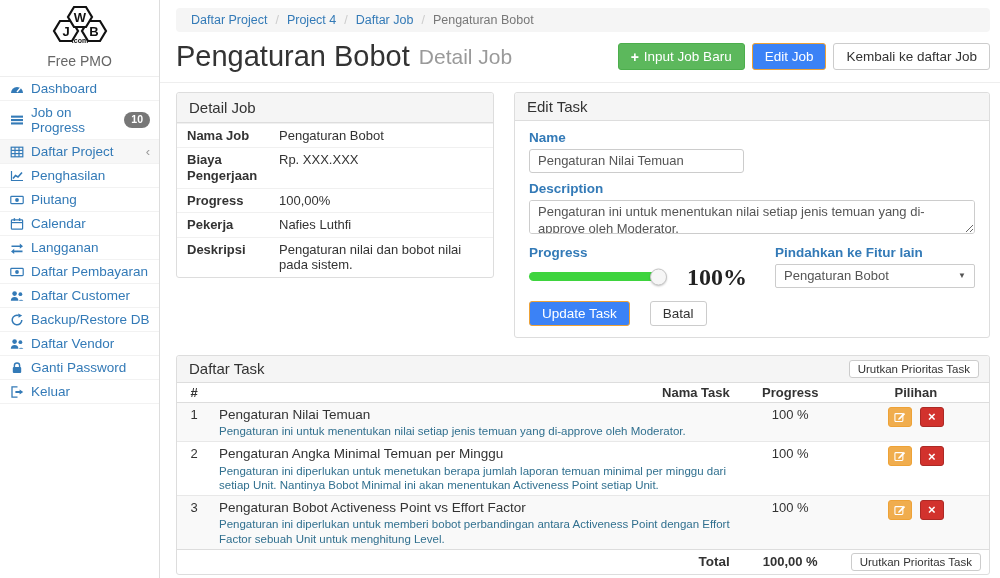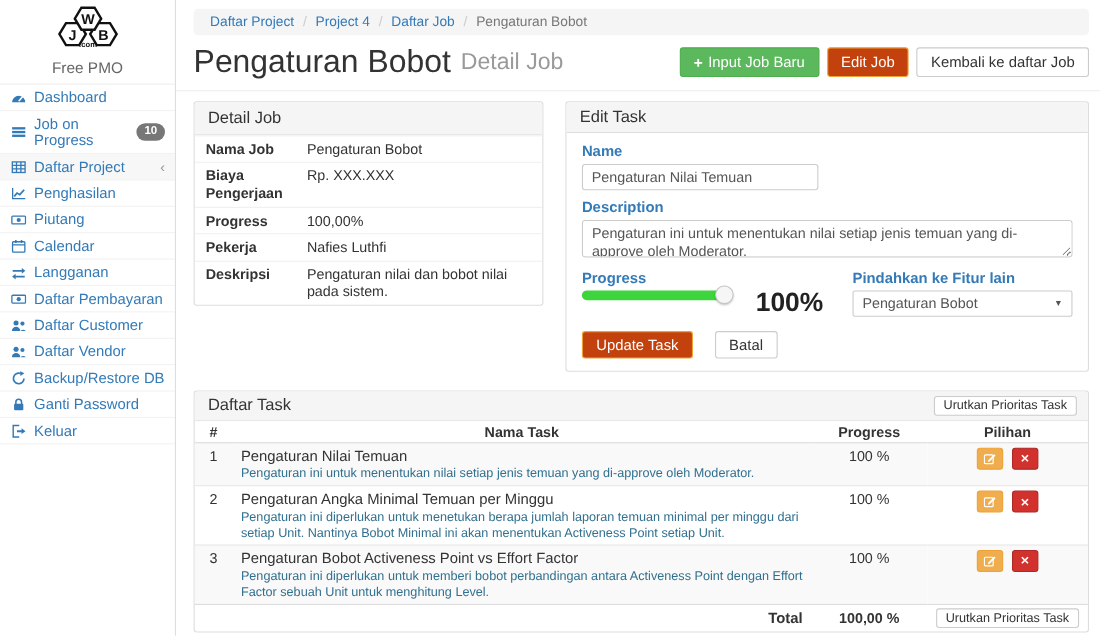--- a/index.html
+++ b/index.html
@@ -31,21 +31,21 @@
   .page-head { display:flex; align-items:center; padding:9px 10px 9px 16px;
     border-bottom:1px solid #eee; }
   .page-title { font-size:29px; color:#333; font-weight:400; line-height:1.1; }
   .page-subtitle { font-size:21px; color:#9a9a9a; margin-left:9px; font-weight:400; }
   .head-buttons { margin-left:auto; display:flex; gap:7px; align-items:center; }
 
   .btn { display:inline-flex; align-items:center; justify-content:center; gap:5px;
     padding:5px 12px; border-radius:3px; font-size:13.5px; border:1px solid #ccc;
     background:#fff; color:#333; cursor:pointer; font-family:inherit; white-space:nowrap; }
   .btn-success { background:#5cb85c; border-color:#4cae4c; color:#fff; }
-  .btn-warning { background:#c2410c; border-color:#eea236; color:#fff; }
+  .btn-warning { background:#3b82f6; border-color:#eea236; color:#fff; }
   .btn-xs { padding:2px 8px; font-size:11.5px; }
   .plus-glyph { font-weight:bold; font-size:14px; line-height:1; }
 
   .content { padding:9px 10px 0 16px; }
   .panels-row { display:flex; gap:20px; align-items:flex-start; }
   .panel { border:1px solid #ddd; border-radius:3px; background:#fff; }
   .panel-heading { background:#f5f5f5; border-bottom:1px solid #ddd; padding:6px 12px;
     font-size:15px; color:#333; border-radius:3px 3px 0 0; }
 
   
@@ -61,41 +61,41 @@
   .edit-body { padding:9px 14px 11px; }
   .form-label { display:block; color:#337ab7; font-weight:bold; font-size:13.5px; margin-bottom:4px; }
   .mt { margin-top:8px; }
   .text-input { width:215px; height:24px; border:1px solid #ccc; border-radius:3px;
     padding:2px 8px; font-size:13px; color:#555; font-family:inherit; }
   .text-area { width:100%; height:34px; border:1px solid #ccc; border-radius:3px;
     padding:3px 8px; font-size:13px; color:#555; font-family:inherit; line-height:1.3; }
   .split-row { display:flex; margin-top:8px; }
   .col-left { width:232px; margin-right:14px; flex-shrink:0; }
   .col-right { flex:1; }
-  .slider-row { display:flex; height:26px; }
+  .slider-row { display:flex; align-items:center; height:26px;font-family:Liberation Serif, serif; }
   .slider { position:relative; width:130px; height:9px; background:#3ed43e; border-radius:5px; }
   .slider-handle { position:absolute; right:-8px; top:50%; transform:translateY(-50%);
     width:17px; height:17px; background:#f6f6f6; border:1px solid #c5c5c5; border-radius:50%;
     box-shadow:0 1px 2px rgba(0,0,0,.2); cursor:pointer; }
   .progress-big { margin-left:28px; font-size:24px; font-weight:bold; color:#222; line-height:1; }
   .select-box { display:flex; align-items:center; justify-content:space-between;
     height:24px; border:1px solid #ccc; border-radius:2px; padding:0 8px; background:#fff;
     color:#555; cursor:pointer; }
   .select-arrow { font-size:8px; color:#555; }
   .action-row { margin-top:11px; display:flex; gap:20px; }
   .action-row .btn { padding:4px 12px; }
 
   
   .panel-tasks { margin-top:17px; margin-bottom:6px; }
   .tasks-heading { display:flex; align-items:center; justify-content:space-between;
     background:#f5f5f5; border-bottom:1px solid #ddd; padding:4px 10px 4px 12px;
     border-radius:3px 3px 0 0; }
   .tasks-title { font-size:15px; color:#333;text-align:right; }
   table.tasks { width:100%; border-collapse:collapse; }
-  .tasks th { text-align:center; font-size:13px; color:#333; padding:2px 8px;
+  .tasks th { text-align:right; font-size:13px; color:#333; padding:2px 8px;
     border-bottom:1px solid #ddd; }
   .tasks td { padding:4px 8px 3px; border-top:1px solid #e8e8e8; vertical-align:top; }
   .tasks tbody tr.striped { background:#f9f9f9; }
   .col-num { width:34px; text-align:center !important; }
   .col-progress { width:105px; text-align:center !important; }
   .col-pilihan { width:128px; text-align:center !important; }
   .task-name { font-size:13.5px; color:#333; line-height:1.15; }
   .task-desc { font-size:11.5px; color:#31708f; margin-top:2px; line-height:1.22; }
   .mini-btn { display:inline-flex; align-items:center; justify-content:center;
     width:24px; height:20px; border-radius:3px; border:1px solid transparent;
@@ -217,37 +217,37 @@
               <circle cx="4.6" cy="4.6" r="2.3"></circle>
               <path d="M0.8 11.8 a3.8 3.8 0 0 1 7.6 0 Z"></path>
               <circle cx="10.4" cy="5.2" r="1.9"></circle>
               <path d="M8.8 11.8 a2.9 2.9 0 0 1 4.6 0 Z"></path>
             </svg>
           </span>
         <span>Daftar Customer</span>
       </li>
       <li>
         <span class="micon">
+            <svg class="ic" width="14" height="14" viewBox="0 0 14 14">
+              <path d="M11.8 7 A4.8 4.8 0 1 1 8.6 2.5" fill="none" stroke="#337ab7" stroke-width="1.5"></path>
+              <path d="M8.2 0.6 L12.2 2.4 L8.6 4.8 Z" fill="#337ab7"></path>
+            </svg>
+          </span>
+        <span>Backup/Restore DB</span>
+      </li>
+      <li>
+        <span class="micon">
             <svg class="ic" width="14" height="14" viewBox="0 0 14 14" fill="#337ab7">
               <circle cx="4.6" cy="4.6" r="2.3"></circle>
               <path d="M0.8 11.8 a3.8 3.8 0 0 1 7.6 0 Z"></path>
               <circle cx="10.4" cy="5.2" r="1.9"></circle>
               <path d="M8.8 11.8 a2.9 2.9 0 0 1 4.6 0 Z"></path>
             </svg>
           </span>
         <span>Daftar Vendor</span>
-      </li>
-      <li>
-        <span class="micon">
-            <svg class="ic" width="14" height="14" viewBox="0 0 14 14">
-              <path d="M11.8 7 A4.8 4.8 0 1 1 8.6 2.5" fill="none" stroke="#337ab7" stroke-width="1.5"></path>
-              <path d="M8.2 0.6 L12.2 2.4 L8.6 4.8 Z" fill="#337ab7"></path>
-            </svg>
-          </span>
-        <span>Backup/Restore DB</span>
       </li>
       <li>
         <span class="micon">
             <svg class="ic" width="14" height="14" viewBox="0 0 14 14">
               <path d="M4.4 6.2 V4.6 a2.6 2.6 0 0 1 5.2 0 V6.2" fill="none" stroke="#337ab7" stroke-width="1.4"></path>
               <rect x="2.8" y="6" width="8.4" height="6" rx="1" fill="#337ab7"></rect>
             </svg>
           </span>
         <span>Ganti Password</span>
       </li>

